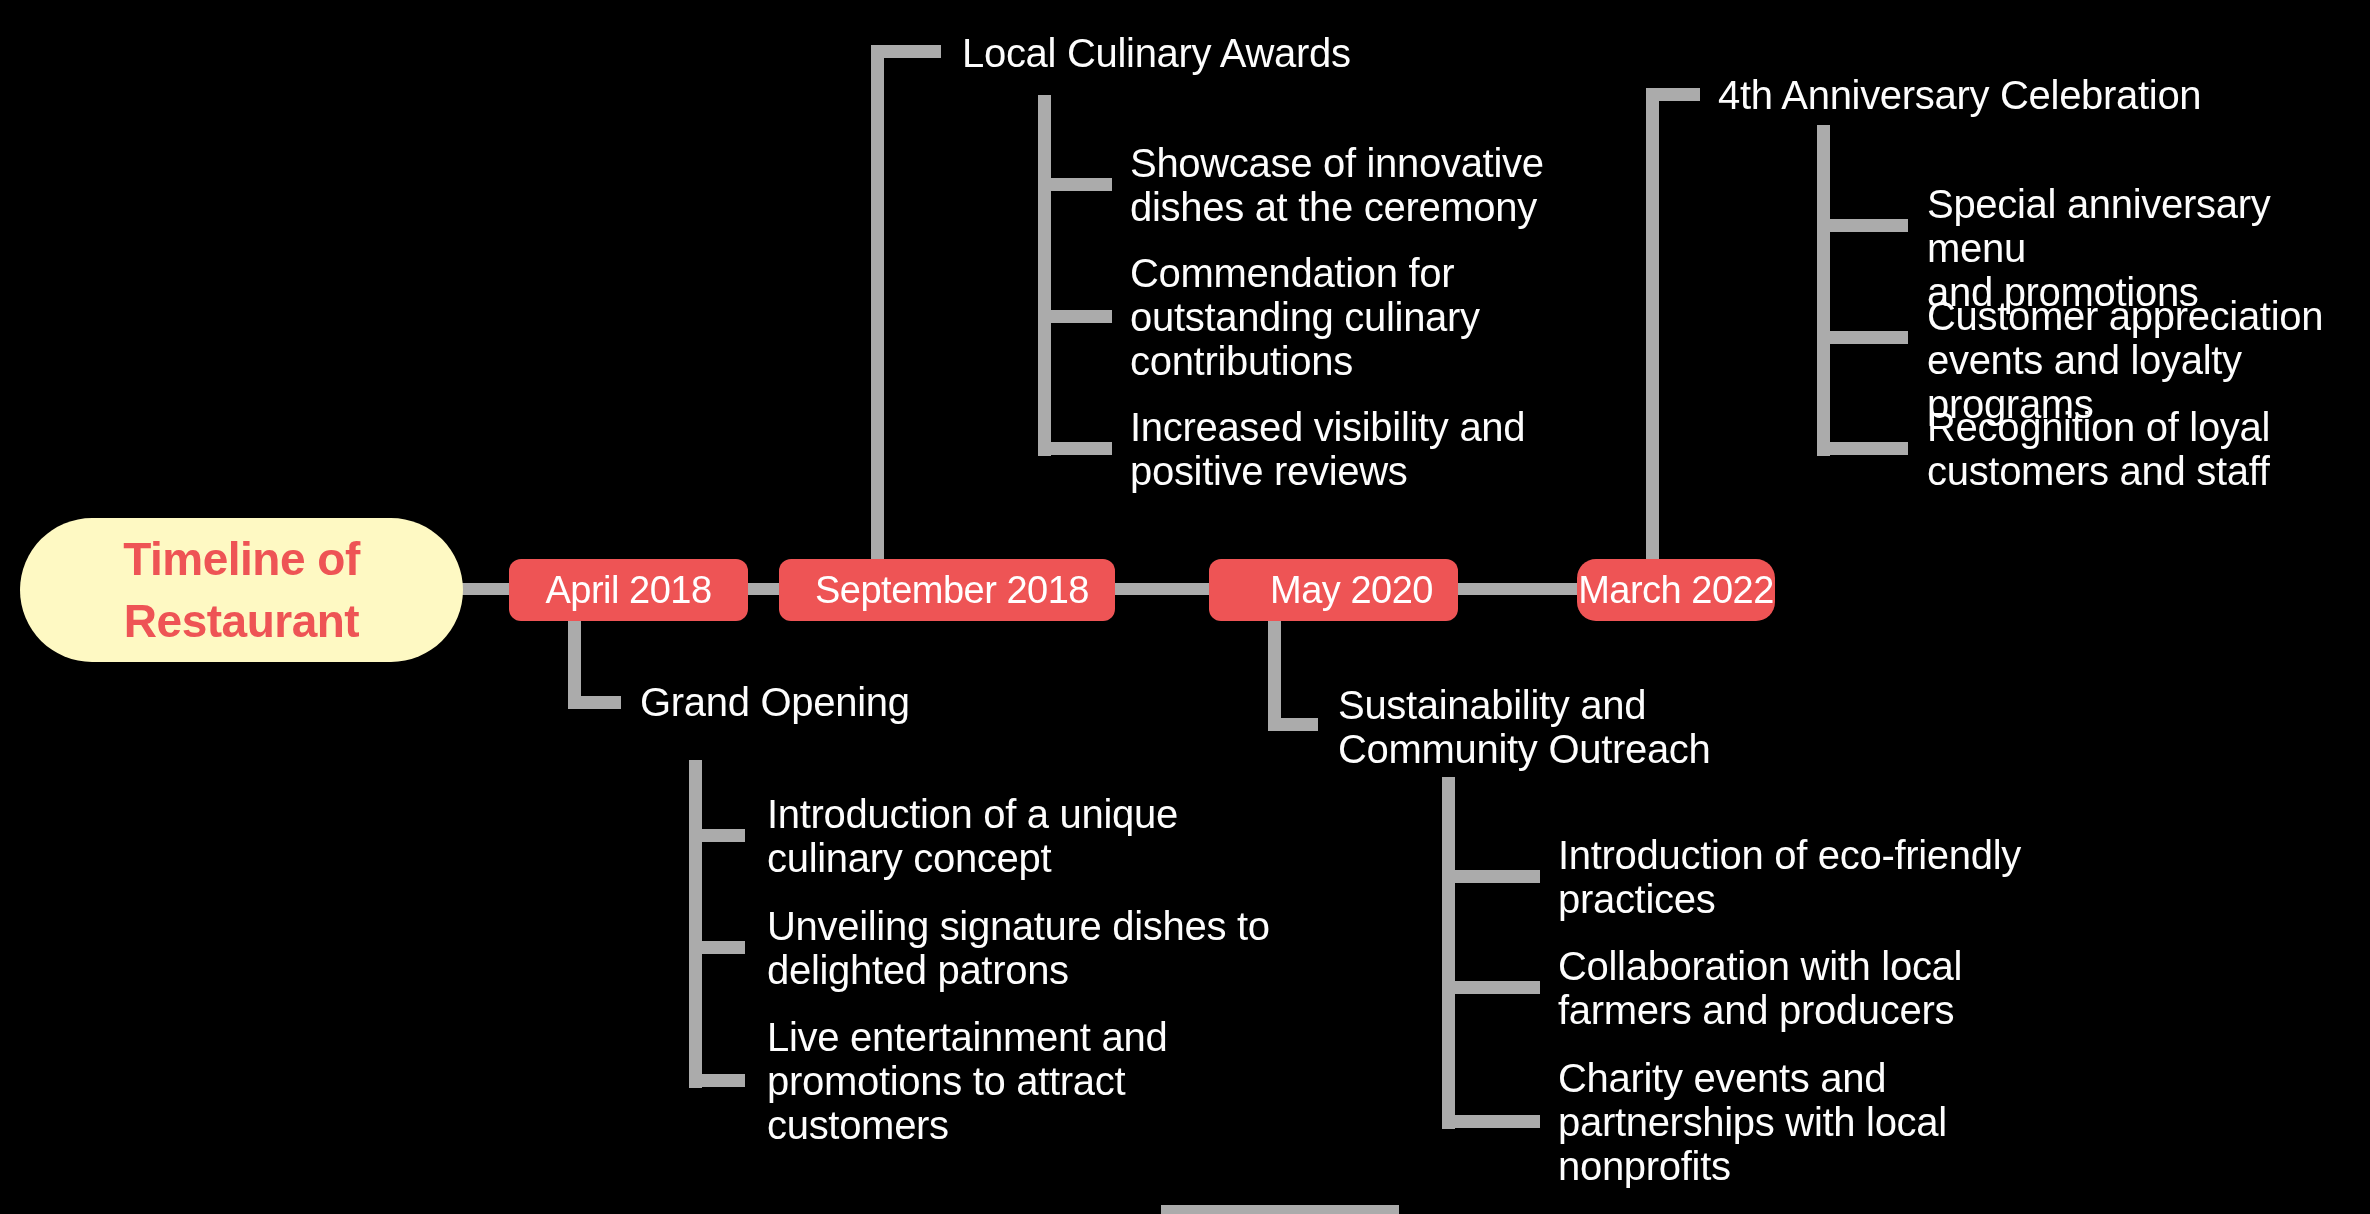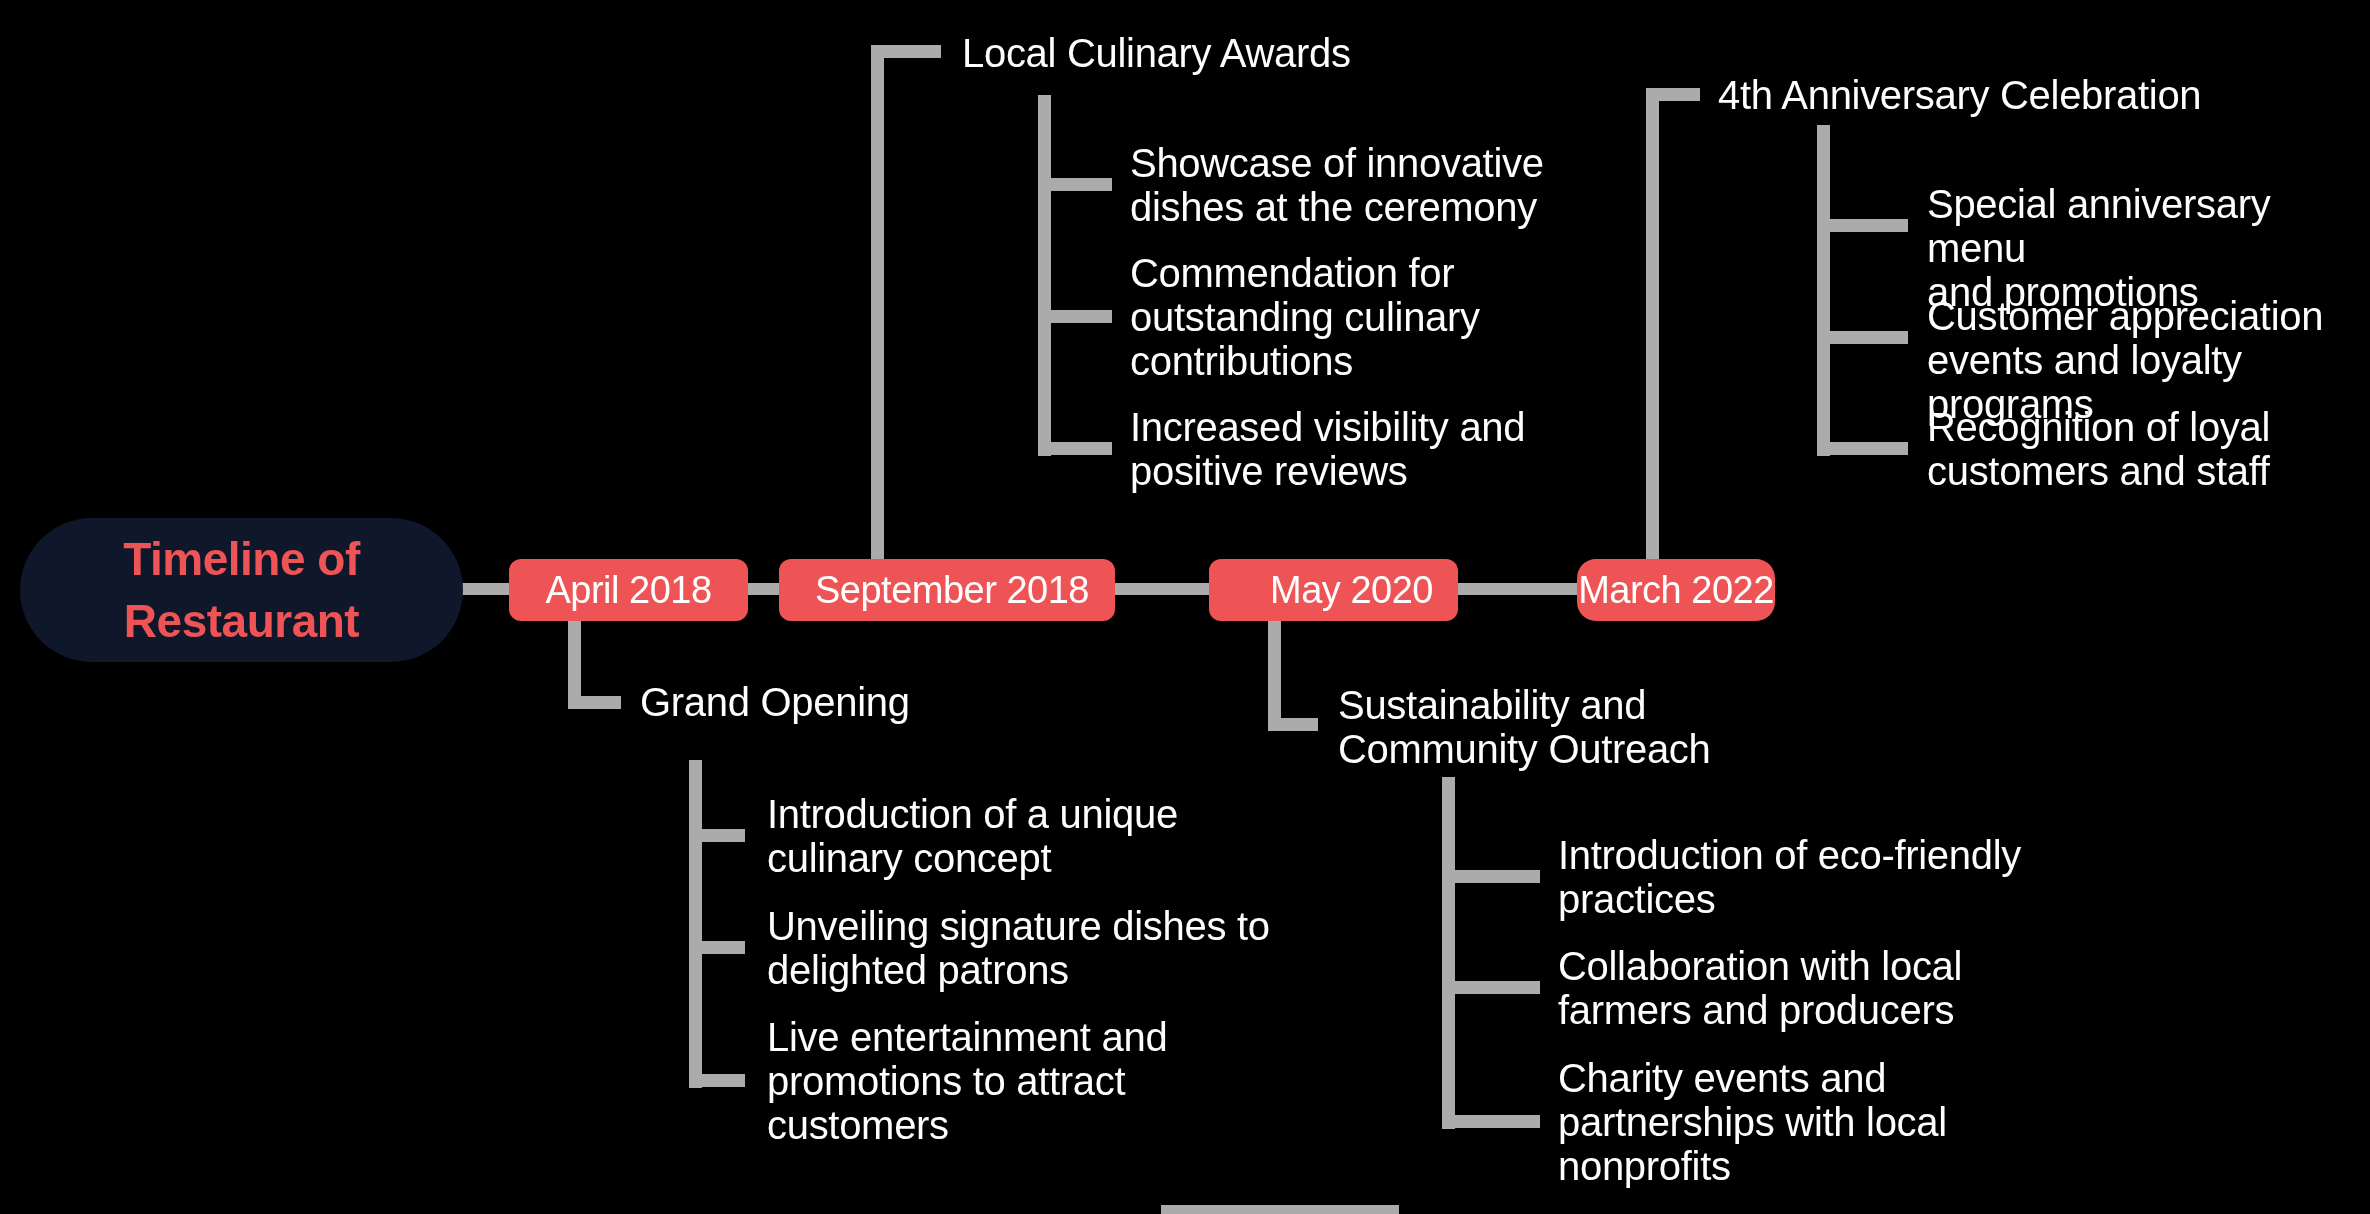--- a/index.html
+++ b/index.html
@@ -9,21 +9,21 @@
     background:#000000;
     overflow:hidden;
     font-family:"Liberation Sans","DejaVu Sans",sans-serif;
   }
   .hline,.vline,.sliver{position:absolute;background:#ABABAB;z-index:1;}
   .hline{height:13px;}
   .vline{width:13px;}
   .trunk{position:absolute;background:#ABABAB;height:12px;z-index:1;}
   .pill{
     position:absolute;left:20px;top:518px;width:443px;height:144px;
-    background:#0f172a;border-radius:72px;z-index:3;
+    background:#fef9c3;border-radius:72px;z-index:3;
     display:flex;align-items:center;justify-content:center;
   }
   .pill-label{
     color:#EE5455;font-size:46px;font-weight:bold;line-height:62px;
     text-align:center;white-space:pre-line;letter-spacing:-0.5px;
   }
   .node{
     position:absolute;top:559px;height:62px;background:#EE5455;border-radius:12px;
     color:#FFFFFF;font-size:38px;z-index:2;
     display:flex;align-items:center;justify-content:center;

